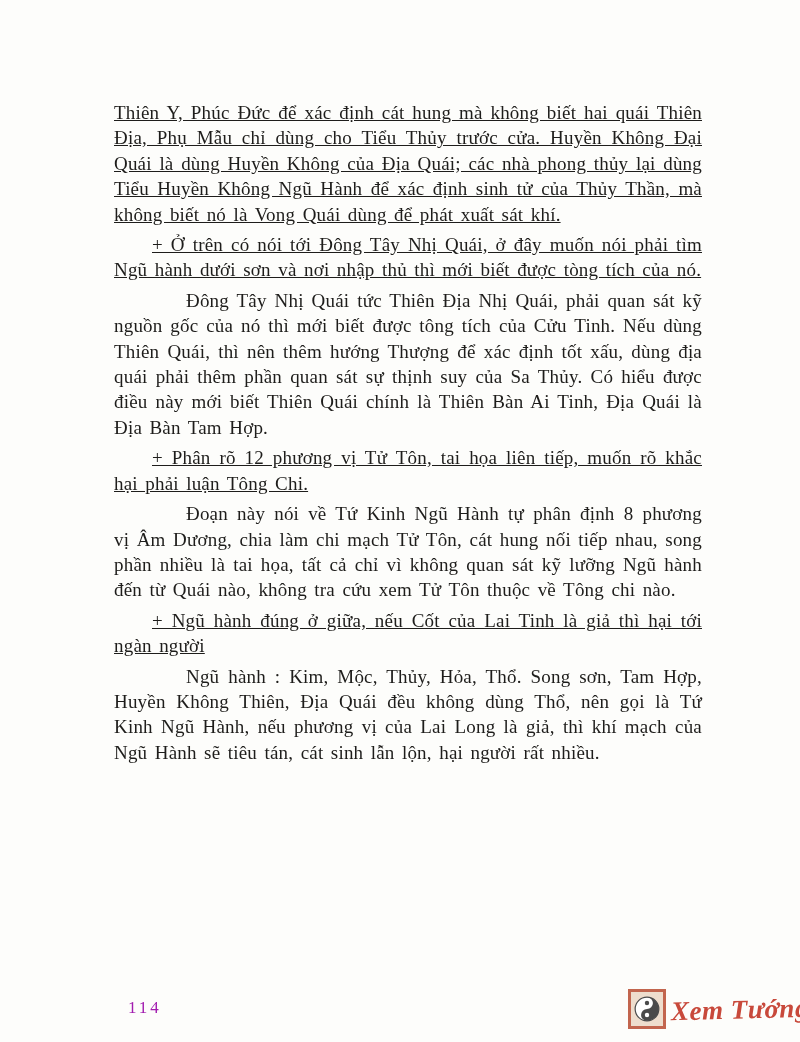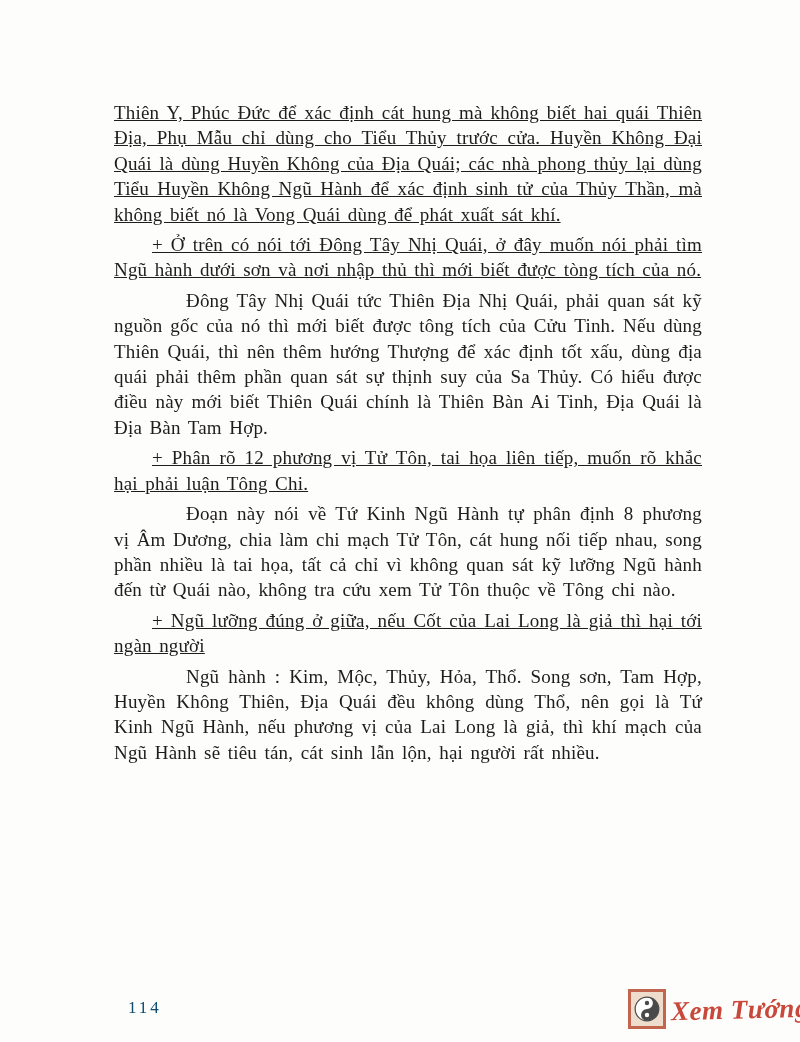--- a/index.html
+++ b/index.html
@@ -36,21 +36,21 @@
   }
   .para.flush  { text-indent: 0; text-decoration: underline; }
   .para.plus   { text-indent: 38px; text-decoration: underline; }
   .para.deep   { text-indent: 72px; }
   .page-number {
     position: absolute;
     left: 128px;
     top: 998px;
     font-size: 17px;
     letter-spacing: 3px;
-    color: #0c4a6e;
+    color: #a21caf;
   }
   .watermark {
     position: absolute;
     left: 628px;
     top: 989px;
     display: flex;
     align-items: center;
     gap: 5px;
   }
   .wm-box {
@@ -78,21 +78,21 @@
 <body>
 
 <div class="scan-page">
 
   <div class="text-block">
     <p class="para flush">Thiên Y, Phúc Đức để xác định cát hung mà không biết hai quái Thiên Địa, Phụ Mẫu chỉ dùng cho Tiểu Thủy trước cửa. Huyền Không Đại Quái là dùng Huyền Không của Địa Quái; các nhà phong thủy lại dùng Tiểu Huyền Không Ngũ Hành để xác định sinh tử của Thủy Thần, mà không biết nó là Vong Quái dùng để phát xuất sát khí.</p>
     <p class="para plus">+ Ở trên có nói tới Đông Tây Nhị Quái, ở đây muốn nói phải tìm Ngũ hành dưới sơn và nơi nhập thủ thì mới biết được tòng tích của nó.</p>
     <p class="para deep">Đông Tây Nhị Quái tức Thiên Địa Nhị Quái, phải quan sát kỹ nguồn gốc của nó thì mới biết được tông tích của Cửu Tinh. Nếu dùng Thiên Quái, thì nên thêm hướng Thượng để xác định tốt xấu, dùng địa quái phải thêm phần quan sát sự thịnh suy của Sa Thủy. Có hiểu được điều này mới biết Thiên Quái chính là Thiên Bàn Ai Tinh, Địa Quái là Địa Bàn Tam Hợp.</p>
     <p class="para plus">+ Phân rõ 12 phương vị Tử Tôn, tai họa liên tiếp, muốn rõ khắc hại phải luận Tông Chi.</p>
     <p class="para deep">Đoạn này nói về Tứ Kinh Ngũ Hành tự phân định 8 phương vị Âm Dương, chia làm chi mạch Tử Tôn, cát hung nối tiếp nhau, song phần nhiều là tai họa, tất cả chỉ vì không quan sát kỹ lưỡng Ngũ hành đến từ Quái nào, không tra cứu xem Tử Tôn thuộc về Tông chi nào.</p>
-    <p class="para plus">+ Ngũ lưỡng đúng ở giữa, nếu Cốt của Lai Long là giả thì hại tới ngàn người</p>
+    <p class="para plus">+ Ngũ hành đúng ở giữa, nếu Cốt của Lai Tinh là giả thì hại tới ngàn người</p>
     <p class="para deep">Ngũ hành : Kim, Mộc, Thủy, Hỏa, Thổ. Song sơn, Tam Hợp, Huyền Không Thiên, Địa Quái đều không dùng Thổ, nên gọi là Tứ Kinh Ngũ Hành, nếu phương vị của Lai Long là giả, thì khí mạch của Ngũ Hành sẽ tiêu tán, cát sinh lẫn lộn, hại người rất nhiều.</p>
   </div>
 
   <div class="page-number">114</div>
 
   <div class="watermark">
     <span class="wm-box">
       <svg width="30" height="30" viewBox="0 0 38 38" aria-hidden="true">
         <circle cx="19" cy="19" r="15" fill="#ffffff" stroke="#4a4a4a" stroke-width="1.5"></circle>
         <path d="M19,4 a15,15 0 0 1 0,30 a7.5,7.5 0 0 1 0,-15 a7.5,7.5 0 0 0 0,-15 z" fill="#4a4a4a"></path>

